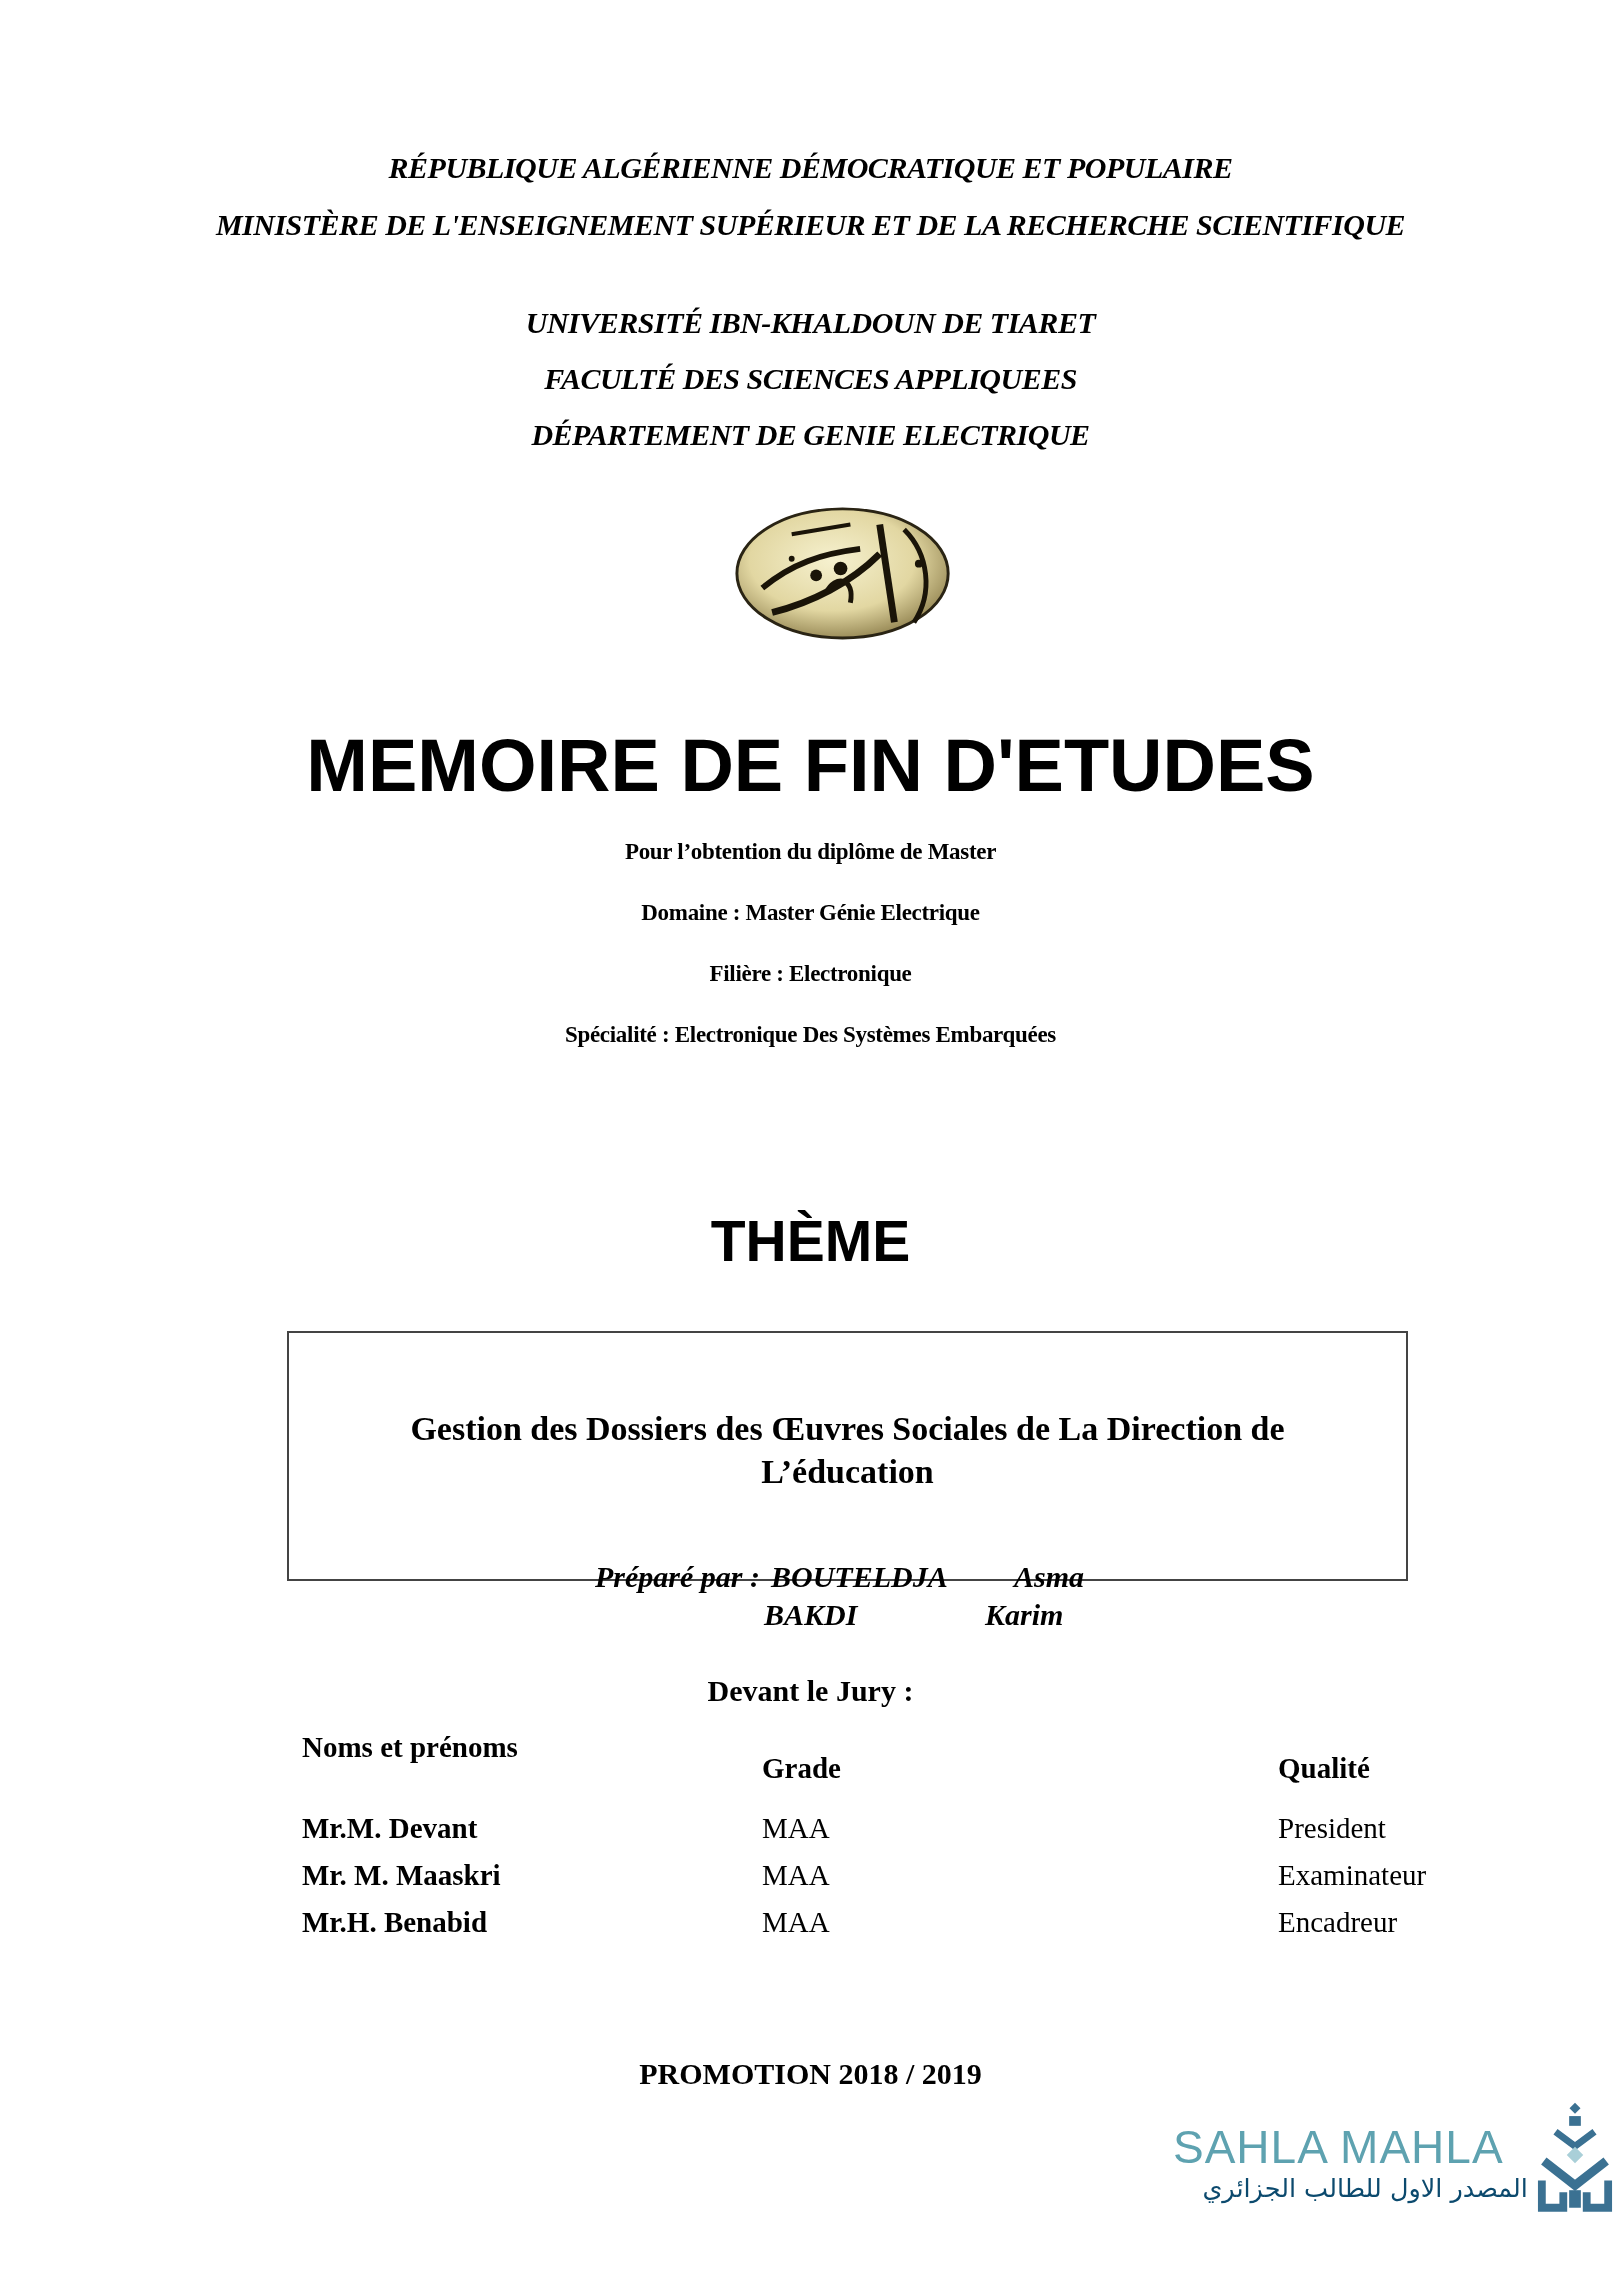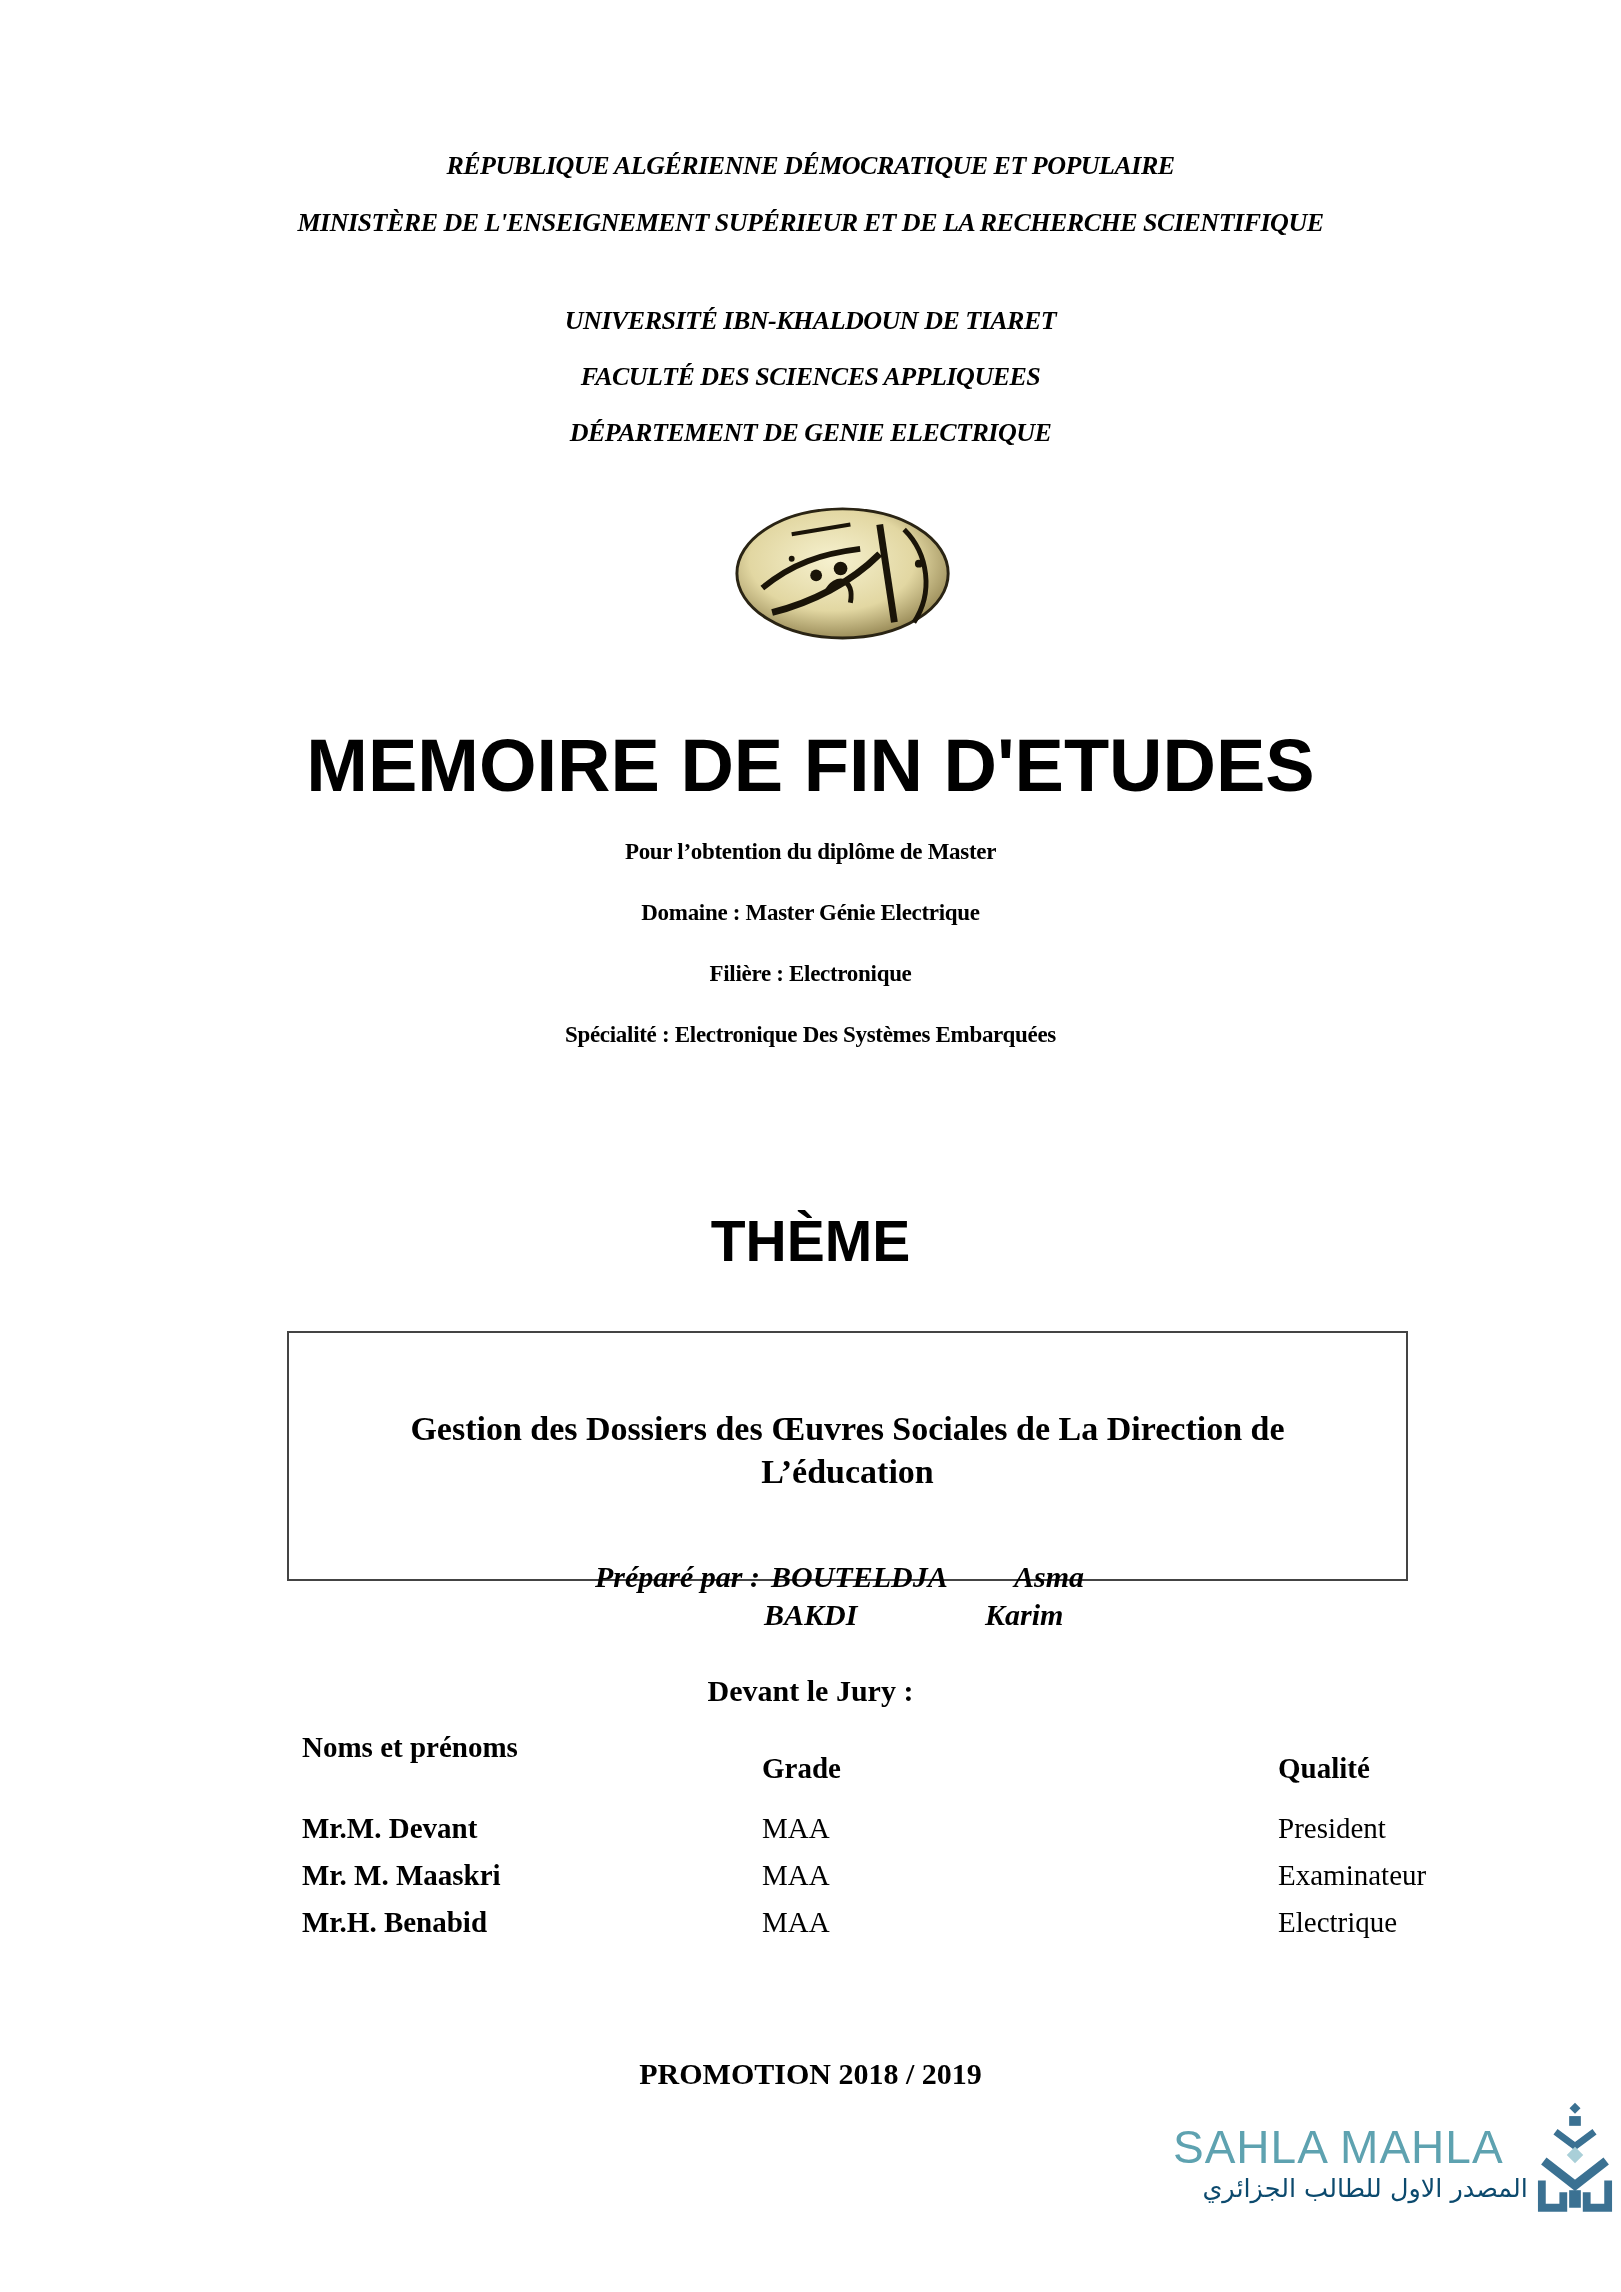--- a/index.html
+++ b/index.html
@@ -1,20 +1,20 @@
 <!DOCTYPE html>
 <html><head>
 <meta charset="utf-8">
 <style>
   html, body { margin: 0; padding: 0; background: #ffffff; }
   body { width: 1621px; height: 2293px; position: relative; overflow: hidden;
          font-family: "Liberation Serif", "DejaVu Serif", serif; color: #000; }
   .abs { position: absolute; }
   .center { left: 0; width: 1621px; text-align: center; }
-  .hdr-ital { font-style: italic; font-weight: bold; font-size: 26px; letter-spacing: -0.5px; }
+  .hdr-ital { font-style: italic; font-weight: bold; font-size: 30px; letter-spacing: -0.5px; }
   .subline { font-weight: bold; font-size: 23px; letter-spacing: -0.3px; }
   .title-main { font-family: "Liberation Sans", "DejaVu Sans", sans-serif; font-weight: bold;
                 font-size: 74px; letter-spacing: 0px; }
   .theme-label { font-family: "Liberation Sans", "DejaVu Sans", sans-serif; font-weight: bold; font-size: 57px; }
   .theme-box { left: 287px; top: 1283px; width: 1121px; height: 250px; border: 2px solid #444;
                box-sizing: border-box; display: flex; align-items: center; justify-content: center; margin-top: 48px; }
   .theme-text { font-weight: bold; font-size: 34px; text-align: center; line-height: 43px; width: 980px;
                 margin-top: -11.8px; }
   .prep { font-style: italic; font-weight: bold; font-size: 30px; }
   .jury-head { font-weight: bold; font-size: 30px; }
@@ -92,21 +92,21 @@
   <div class="abs cell-name" style="left:302px; top:1812px;">Mr.M. Devant</div>
   <div class="abs cell" style="left:762px; top:1812px;">MAA</div>
   <div class="abs cell" style="left:1278px; top:1812px;">President</div>
 
   <div class="abs cell-name" style="left:302px; top:1859px;">Mr. M. Maaskri</div>
   <div class="abs cell" style="left:762px; top:1859px;">MAA</div>
   <div class="abs cell" style="left:1278px; top:1859px;">Examinateur</div>
 
   <div class="abs cell-name" style="left:302px; top:1906px;">Mr.H. Benabid</div>
   <div class="abs cell" style="left:762px; top:1906px;">MAA</div>
-  <div class="abs cell" style="left:1278px; top:1906px;">Electrique</div>
+  <div class="abs cell" style="left:1278px; top:1906px;">Encadreur</div>
 </div>
 
 <div class="abs center promo" style="top:2057px;">PROMOTION 2018 / 2019</div>
 
 <div class="abs wm">
   <div class="abs wm-title">SAHLA MAHLA</div>
   <div class="abs wm-arabic">المصدر الاول للطالب الجزائري</div>
   <div class="abs" style="left:365px; top:0px; width:78px; height:113px;">
     <svg width="78" height="113" viewBox="0 0 80 115">
       <rect x="36" y="2" width="8" height="8" fill="#3b7192" transform="rotate(45 40 6)"></rect>

